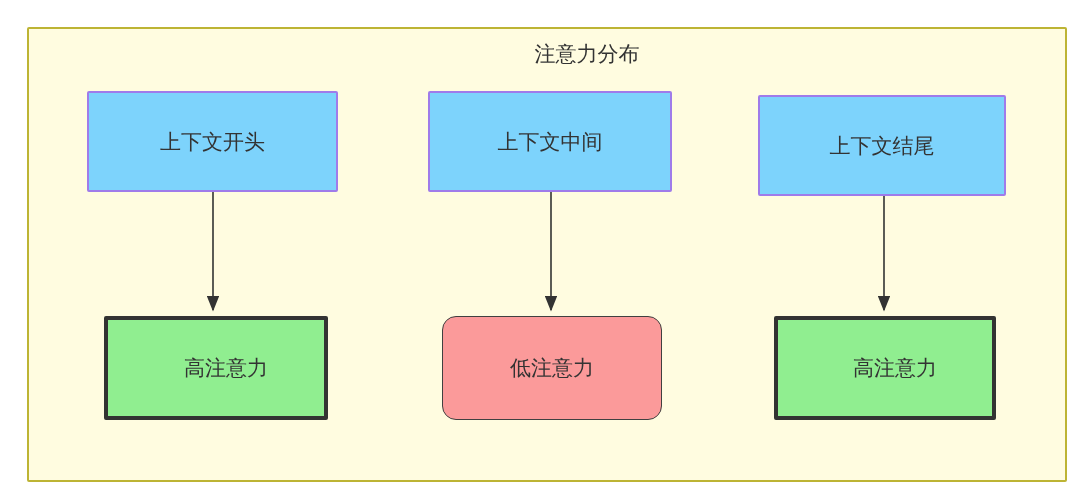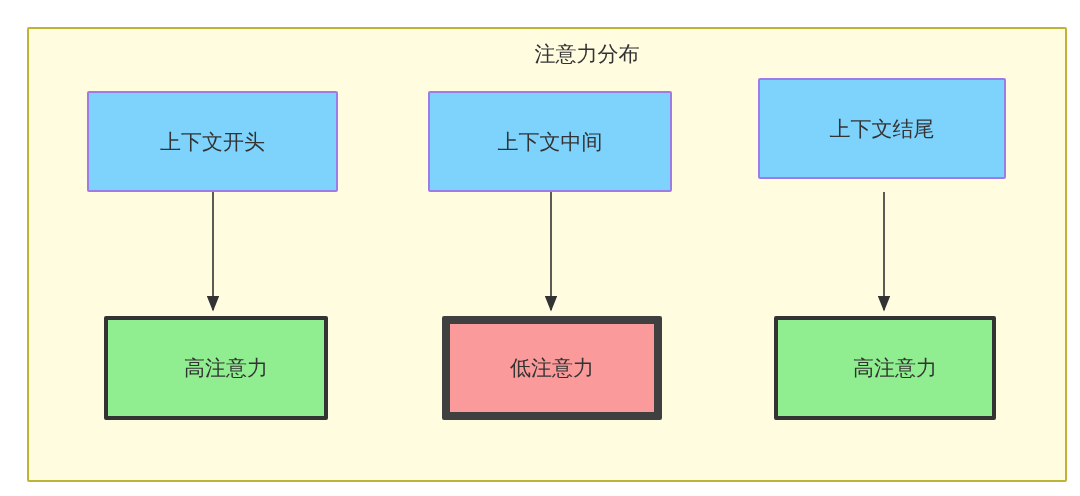--- a/index.html
+++ b/index.html
@@ -68,29 +68,29 @@
 
   .node.high {
     background: #90ee90;
     border: 4px solid #333333;
     border-radius: 2px;
     padding-left: 20px;
   }
 
   .node.low {
     background: #fb9a9a;
-    border: 8px solid #404040;
-    border-radius: 2px;
+    border: 1px solid #404040;
+    border-radius: 14px;
     text-align: right;
   }
 
   
   #node-ctx-start { left: 87px;  top: 91px;  width: 251px; height: 101px; }
   #node-ctx-mid   { left: 428px; top: 91px;  width: 244px; height: 101px; }
-  #node-ctx-end   { left: 758px; top: 78px;  width: 248px; height: 101px; }
+  #node-ctx-end   { left: 758px; top: 95px;  width: 248px; height: 101px; }
 
   #node-attn-start { left: 104px; top: 316px; width: 224px; height: 104px; }
   #node-attn-mid   { left: 442px; top: 316px; width: 220px; height: 104px; }
   #node-attn-end   { left: 774px; top: 316px; width: 222px; height: 104px; }
 
   
   #edges {
     position: absolute;
     left: 0;
     top: 0;

